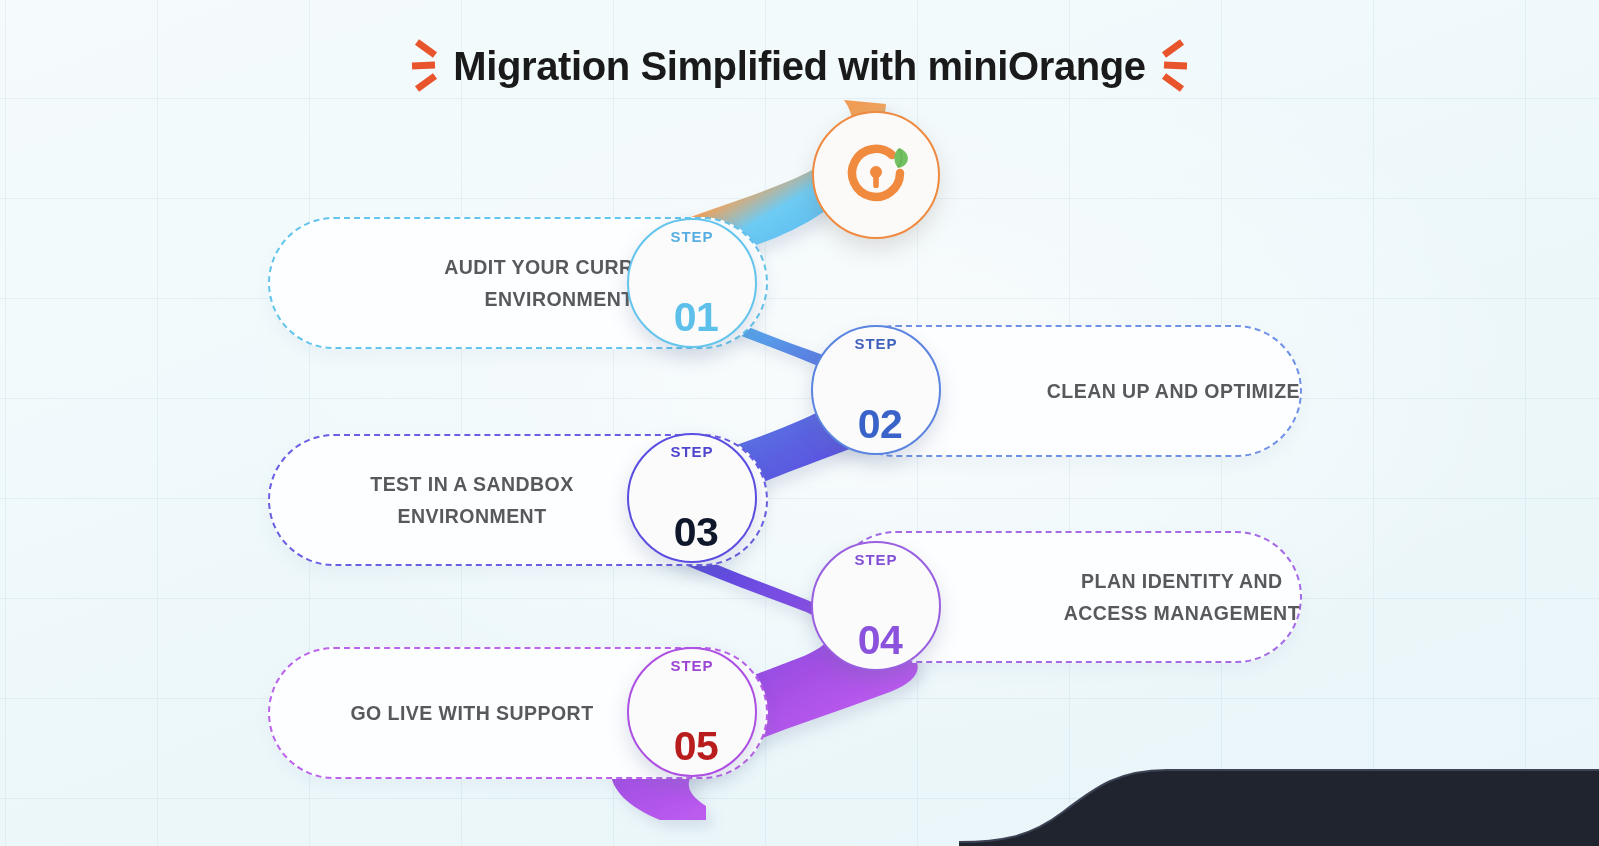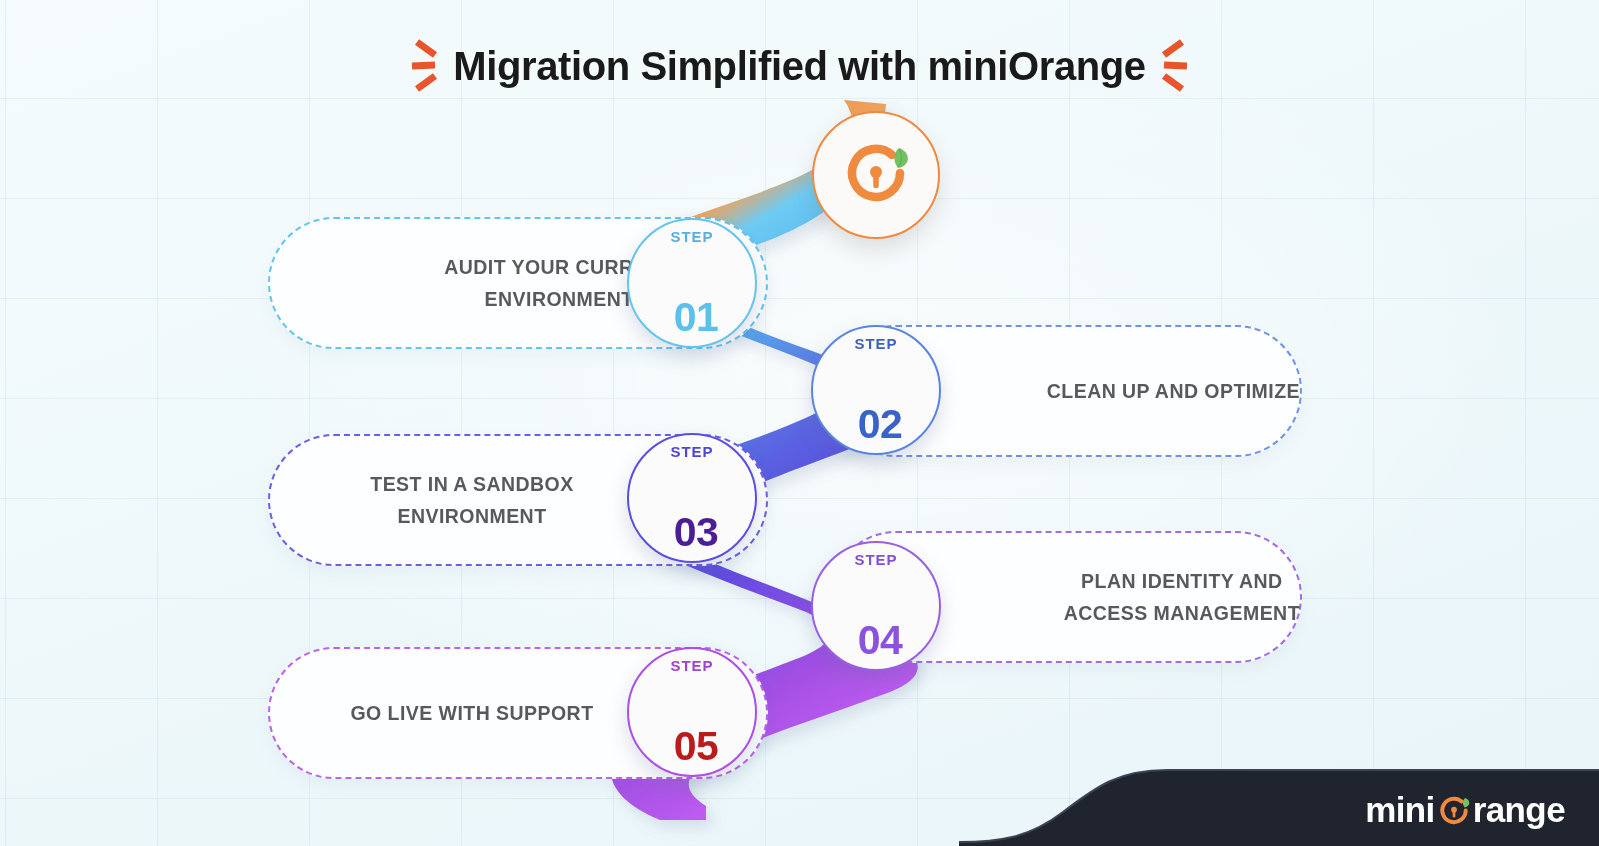--- a/index.html
+++ b/index.html
@@ -275,21 +275,21 @@
     </div>
   </div>
 
   <div class="row">
     <div class="pill left" style="left:268px; top:434px; width:500px; border-color:#6a5ee3;">
       <div class="pill-label">TEST IN A SANDBOX
 ENVIRONMENT</div>
     </div>
     <div class="circle" style="left:627px; top:433px; border:2.5px solid #5a4de0;">
       <div class="step-word" style="color:#4f46cf;">STEP</div>
-      <div class="step-num" style="color:#4c1d95;">03</div>
+      <div class="step-num" style="color:#0f172a;">03</div>
     </div>
   </div>
 
   <div class="row">
     <div class="pill right" style="left:830px; top:531px; width:472px; border-color:#a46ae5;">
       <div class="pill-label">PLAN IDENTITY AND
 ACCESS MANAGEMENT</div>
     </div>
     <div class="circle" style="left:811px; top:541px; border:2.5px solid #9a5fe0;">
       <div class="step-word" style="color:#8450d6;">STEP</div>
@@ -305,24 +305,14 @@
       <div class="step-word" style="color:#9b45d4;">STEP</div>
       <div class="step-num" style="color:#b91c1c;">05</div>
     </div>
   </div>
 
   <svg class="footer" width="640" height="100" viewBox="0 0 640 100">
     <path d="M0,96 C40,96 70,92 104,66 C138,40 160,24 208,24 L640,24 L640,100 L0,100 Z" fill="#20242e"></path>
     <path d="M0,96 C40,96 70,92 104,66 C138,40 160,24 208,24 L640,24" fill="none" stroke="#3d4354" stroke-width="2"></path>
   </svg>
 
-  <div class="footer-logo">
-    <span class="footer-word">mini</span>
-    <svg class="footer-mark" viewBox="0 0 40 40">
-      <path d="M28.5 9.5 A13 13 0 1 0 33 19.5" fill="none" stroke="#f08a3f" stroke-width="4.4" stroke-linecap="round"></path>
-      <circle cx="20" cy="18.5" r="3.2" fill="#f08a3f"></circle>
-      <rect x="18.5" y="19.6" width="3" height="7.6" rx="1.4" fill="#f08a3f"></rect>
-      <path d="M32.4 5.6 C38.6 7.6 38.6 15 31.8 16 C29.2 12.9 29.2 8.2 32.4 5.6 Z" fill="#74c163"></path>
-    </svg>
-    <span class="footer-word">range</span>
-  </div>
 
 </div>
 
 </body></html>

